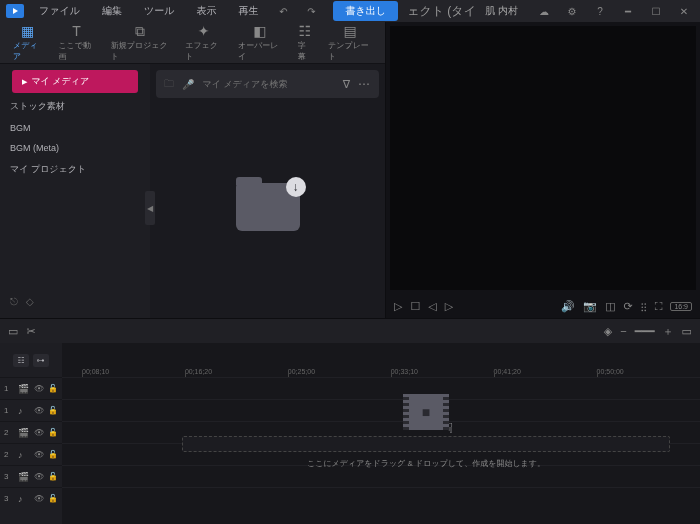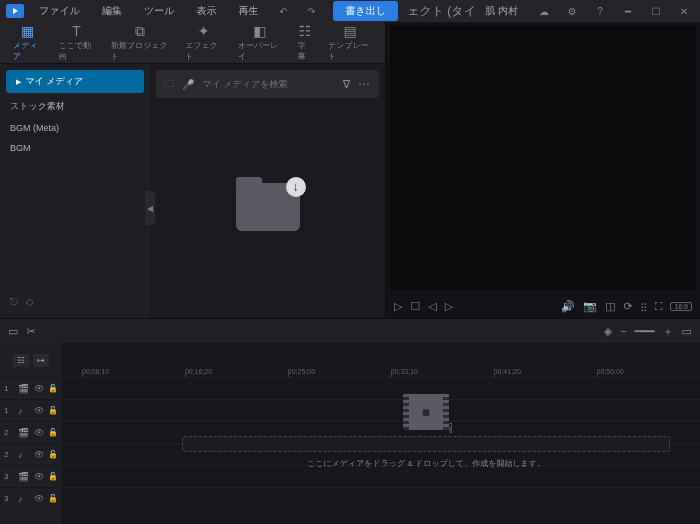--- a/index.html
+++ b/index.html
@@ -16,21 +16,21 @@
 .upper{height:296px;display:flex;background:#1e1e23}
 .left-pane{width:386px;display:flex;flex-direction:column;border-right:1px solid #0d0d10}
 .tabs{height:42px;background:#242429;display:flex;align-items:center;padding:0 6px;gap:2px;border-bottom:1px solid #121216}
 .tab{display:flex;flex-direction:column;align-items:center;justify-content:center;padding:3px 7px;cursor:pointer;font-size:8px;color:#888;gap:1px}
 .tab.active{color:#5aa3f0}
 .tab .ti{font-size:14px;height:16px;display:flex;align-items:center}
 .workspace{flex:1;display:flex;background:#1a1a1f}
 .sidebar{width:150px;background:#1e1e23;padding:4px 0;display:flex;flex-direction:column}
 .sb-item{padding:5px 10px;cursor:pointer;font-size:9px;display:flex;align-items:center;gap:4px}
 .sb-item.ai{background:#2a2a30;border:1px solid #3a3a42;border-radius:3px;margin:2px 6px;justify-content:space-between}
-.sb-item.active{background:#0369a1;color:#fff;border-radius:3px;margin:2px 6px}
+.sb-item.active{background:#be185d;color:#fff;border-radius:3px;margin:2px 12px}
 .sb-item .chev{font-size:7px;color:#777}
 .sb-item.active .chev{color:#fff}
 .badge{background:#ff7a2e;color:#fff;font-size:7px;padding:1px 4px;border-radius:2px;font-weight:bold}
 .sb-bottom{margin-top:auto;padding:6px 10px;display:flex;gap:8px;color:#666}
 .media-area{flex:1;display:flex;flex-direction:column;position:relative}
 .search-bar{height:28px;background:#2a2a30;margin:6px;border-radius:4px;display:flex;align-items:center;padding:0 8px;gap:8px}
 .search-bar .sicon{color:#666;cursor:pointer}
 .search-bar input{flex:1;background:none;border:none;color:#999;font-size:9px;outline:none}
 .search-bar .filter{color:#888;cursor:pointer;font-size:11px}
 .search-bar .more{color:#888;cursor:pointer;font-size:12px;letter-spacing:1px}
@@ -132,24 +132,27 @@
     <div class="workspace">
       <div class="sidebar">
         <div class="sb-item active">
             <span class="chev">▶</span>
             <span>マイ メディア</span>
           </div>
         <div class="sb-item">
             <span>ストック素材</span>
           </div>
         <div class="sb-item">
+            <span>BGM</span>
+          </div>
+        <div class="sb-item">
             <span>BGM (Meta)</span>
           </div>
         <div class="sb-item">
-            <span>BGM</span>
+            <span>マイ プロジェクト</span>
           </div>
         <div class="sb-bottom">
           <span>⎋</span>
           <span>◇</span>
         </div>
       </div>
       <div class="media-area">
         <div class="collapse-handle">◀</div>
         <div class="search-bar">
           <span class="sicon">🗀</span>

